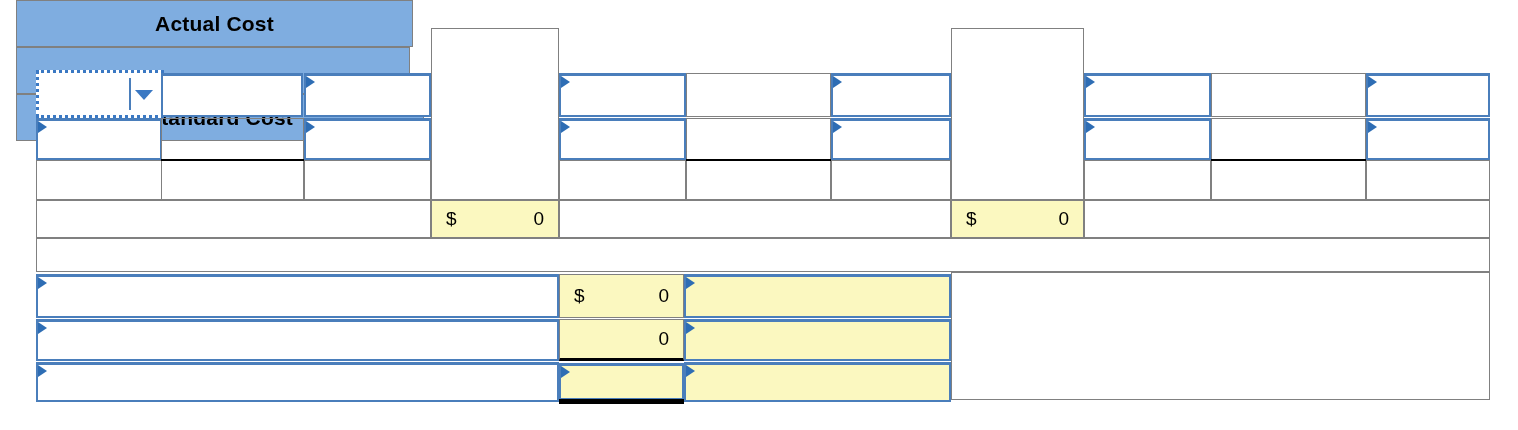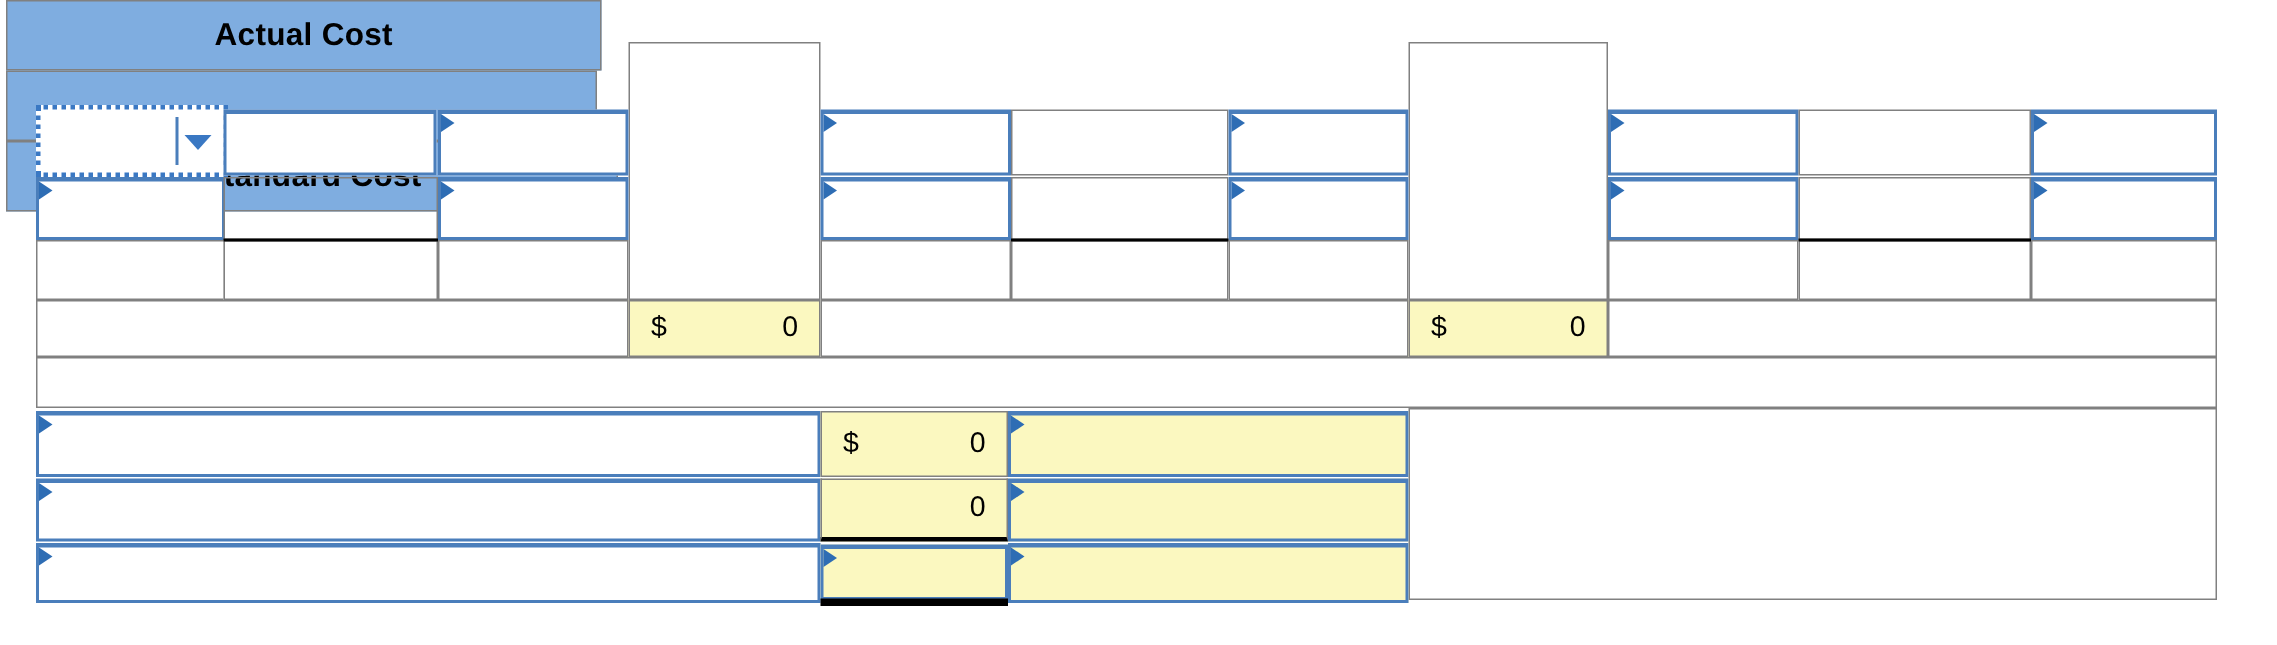--- a/index.html
+++ b/index.html
@@ -5,21 +5,21 @@
 <style>
   html,body{margin:0;padding:0;}
   body{
     width:1518px;height:430px;
     background:#ffffff;
     font-family:"Liberation Sans", sans-serif;
     overflow:hidden;
   }
 
   
-  .sheet{position:absolute;left:4px;top:0;width:1477px;height:430px;}
+  .sheet{position:absolute;left:16px;top:0;width:1477px;height:430px;}
   .cell{position:absolute;box-sizing:border-box;background:#ffffff;
         border:1px solid #808080;}
   .nofill{background:transparent;}
 
   
   .hdr{
     background:#7FADE0;
     border:1px solid #808080;
     display:flex;align-items:center;justify-content:center;
     font-weight:bold;font-size:21px;color:#000000;

